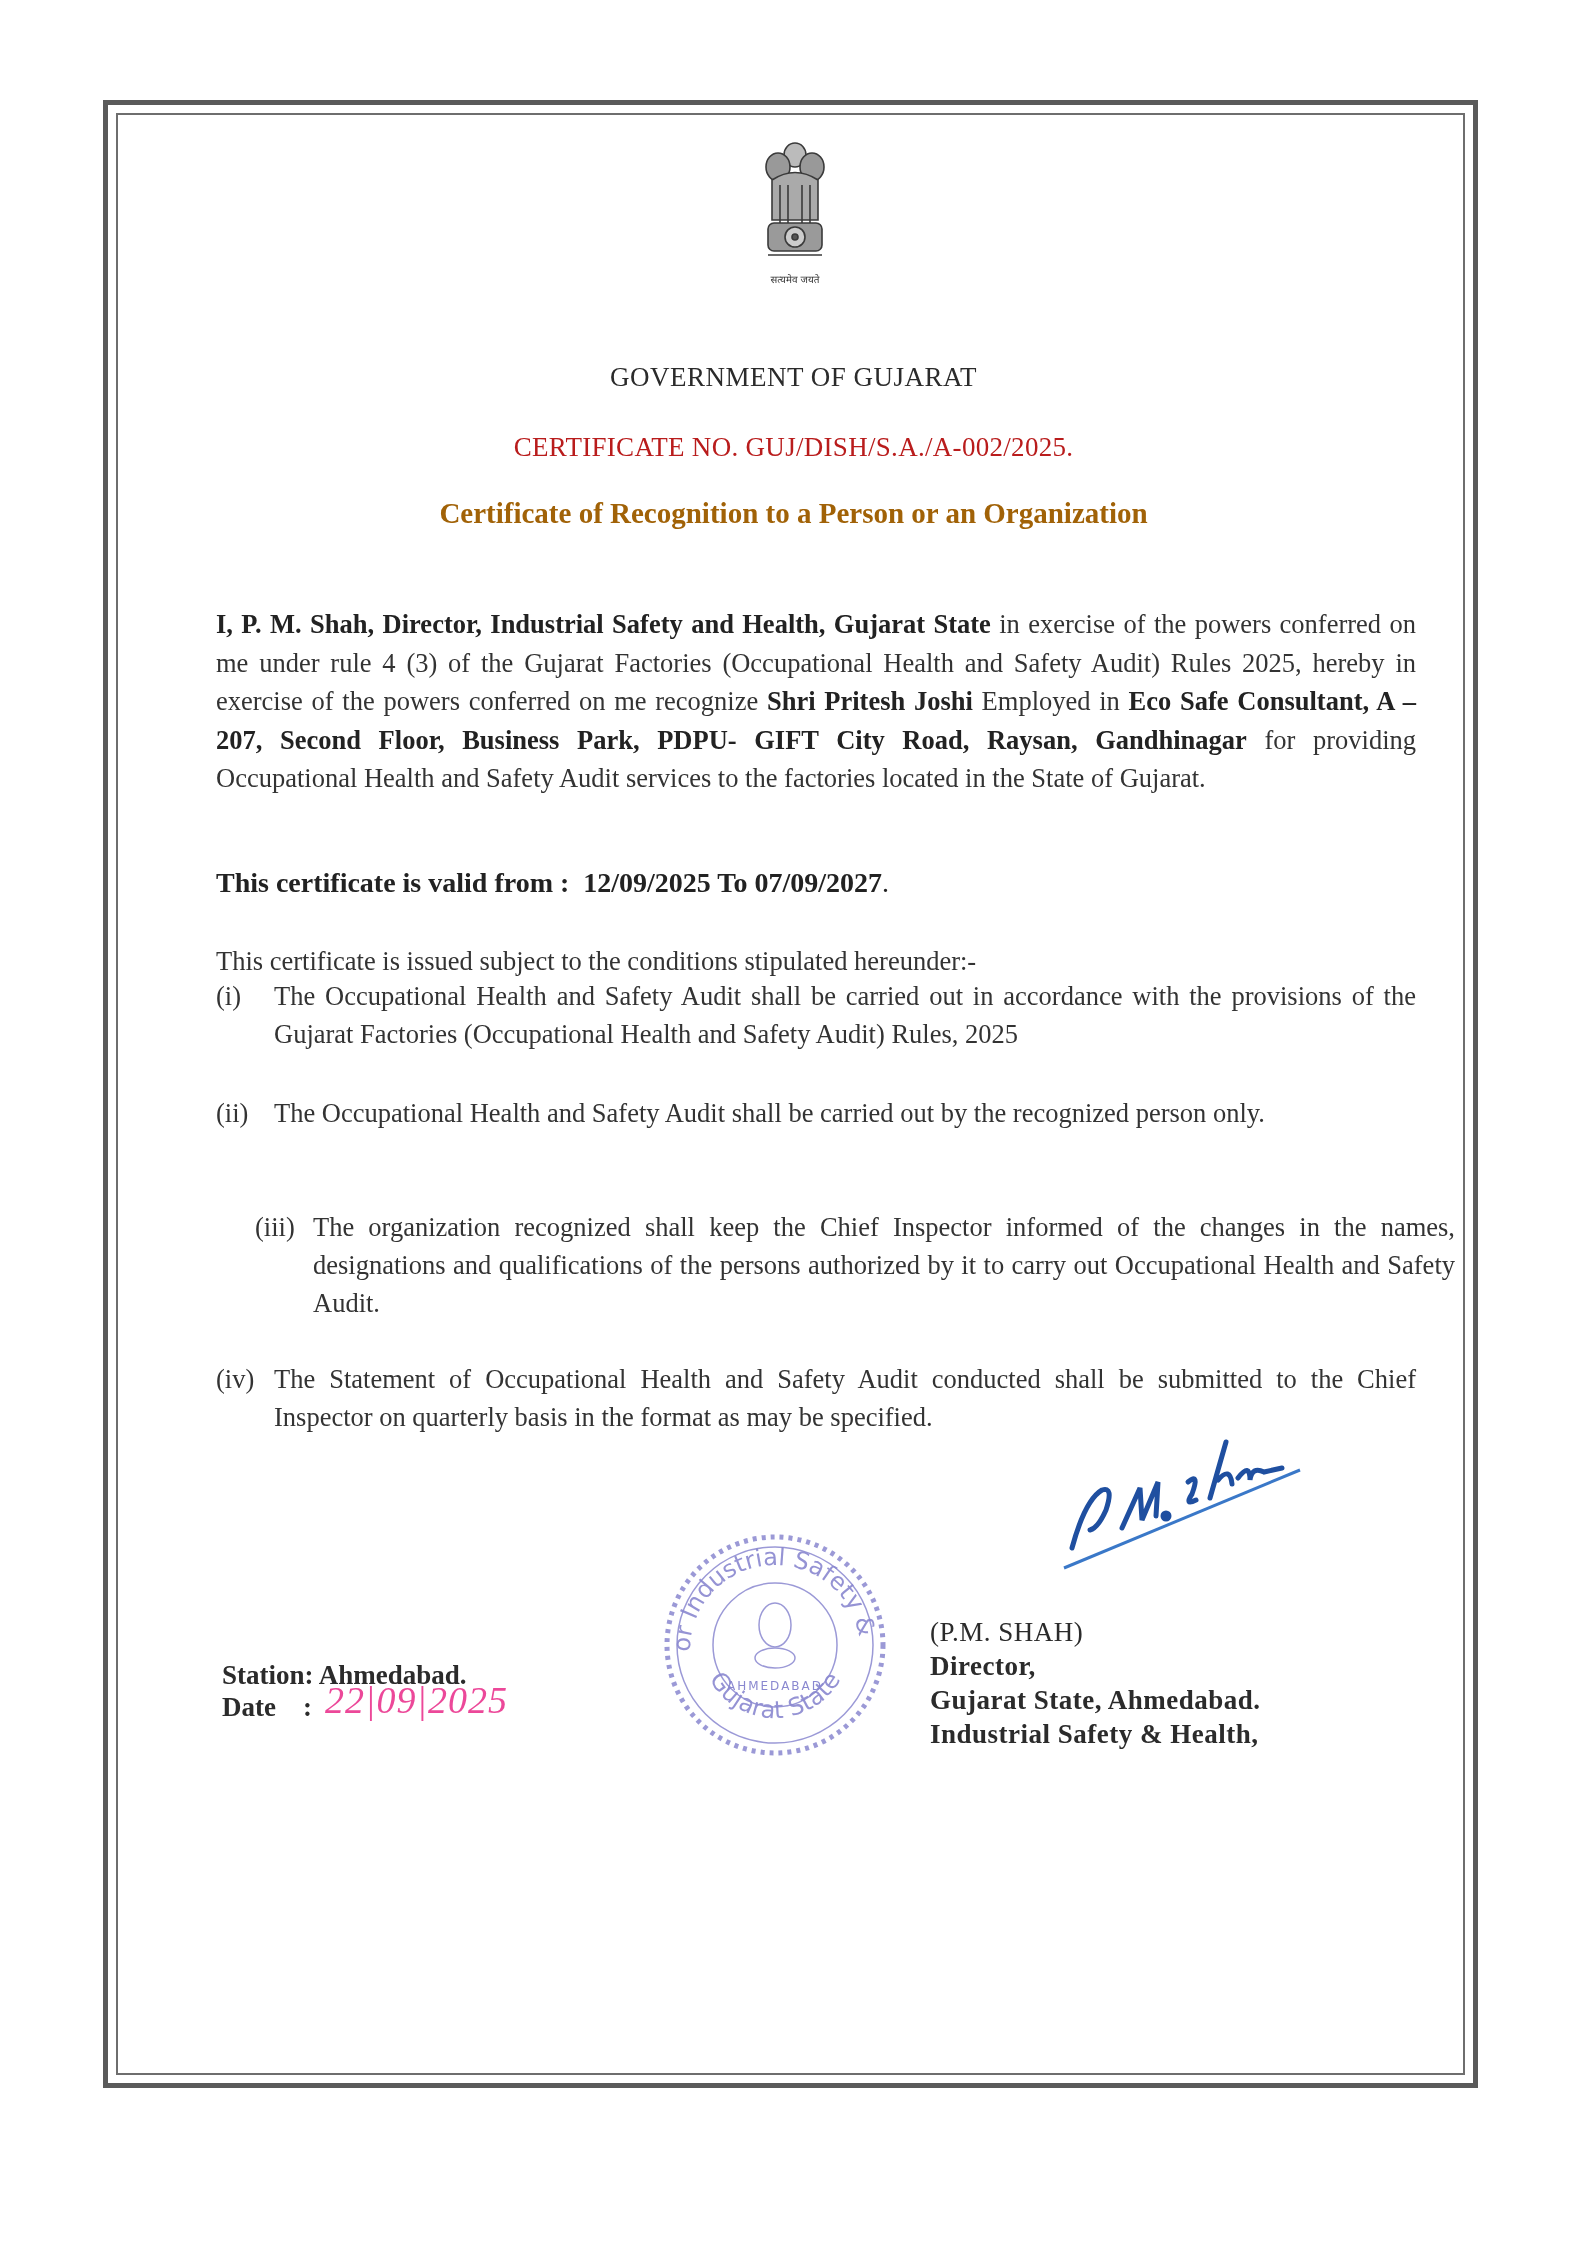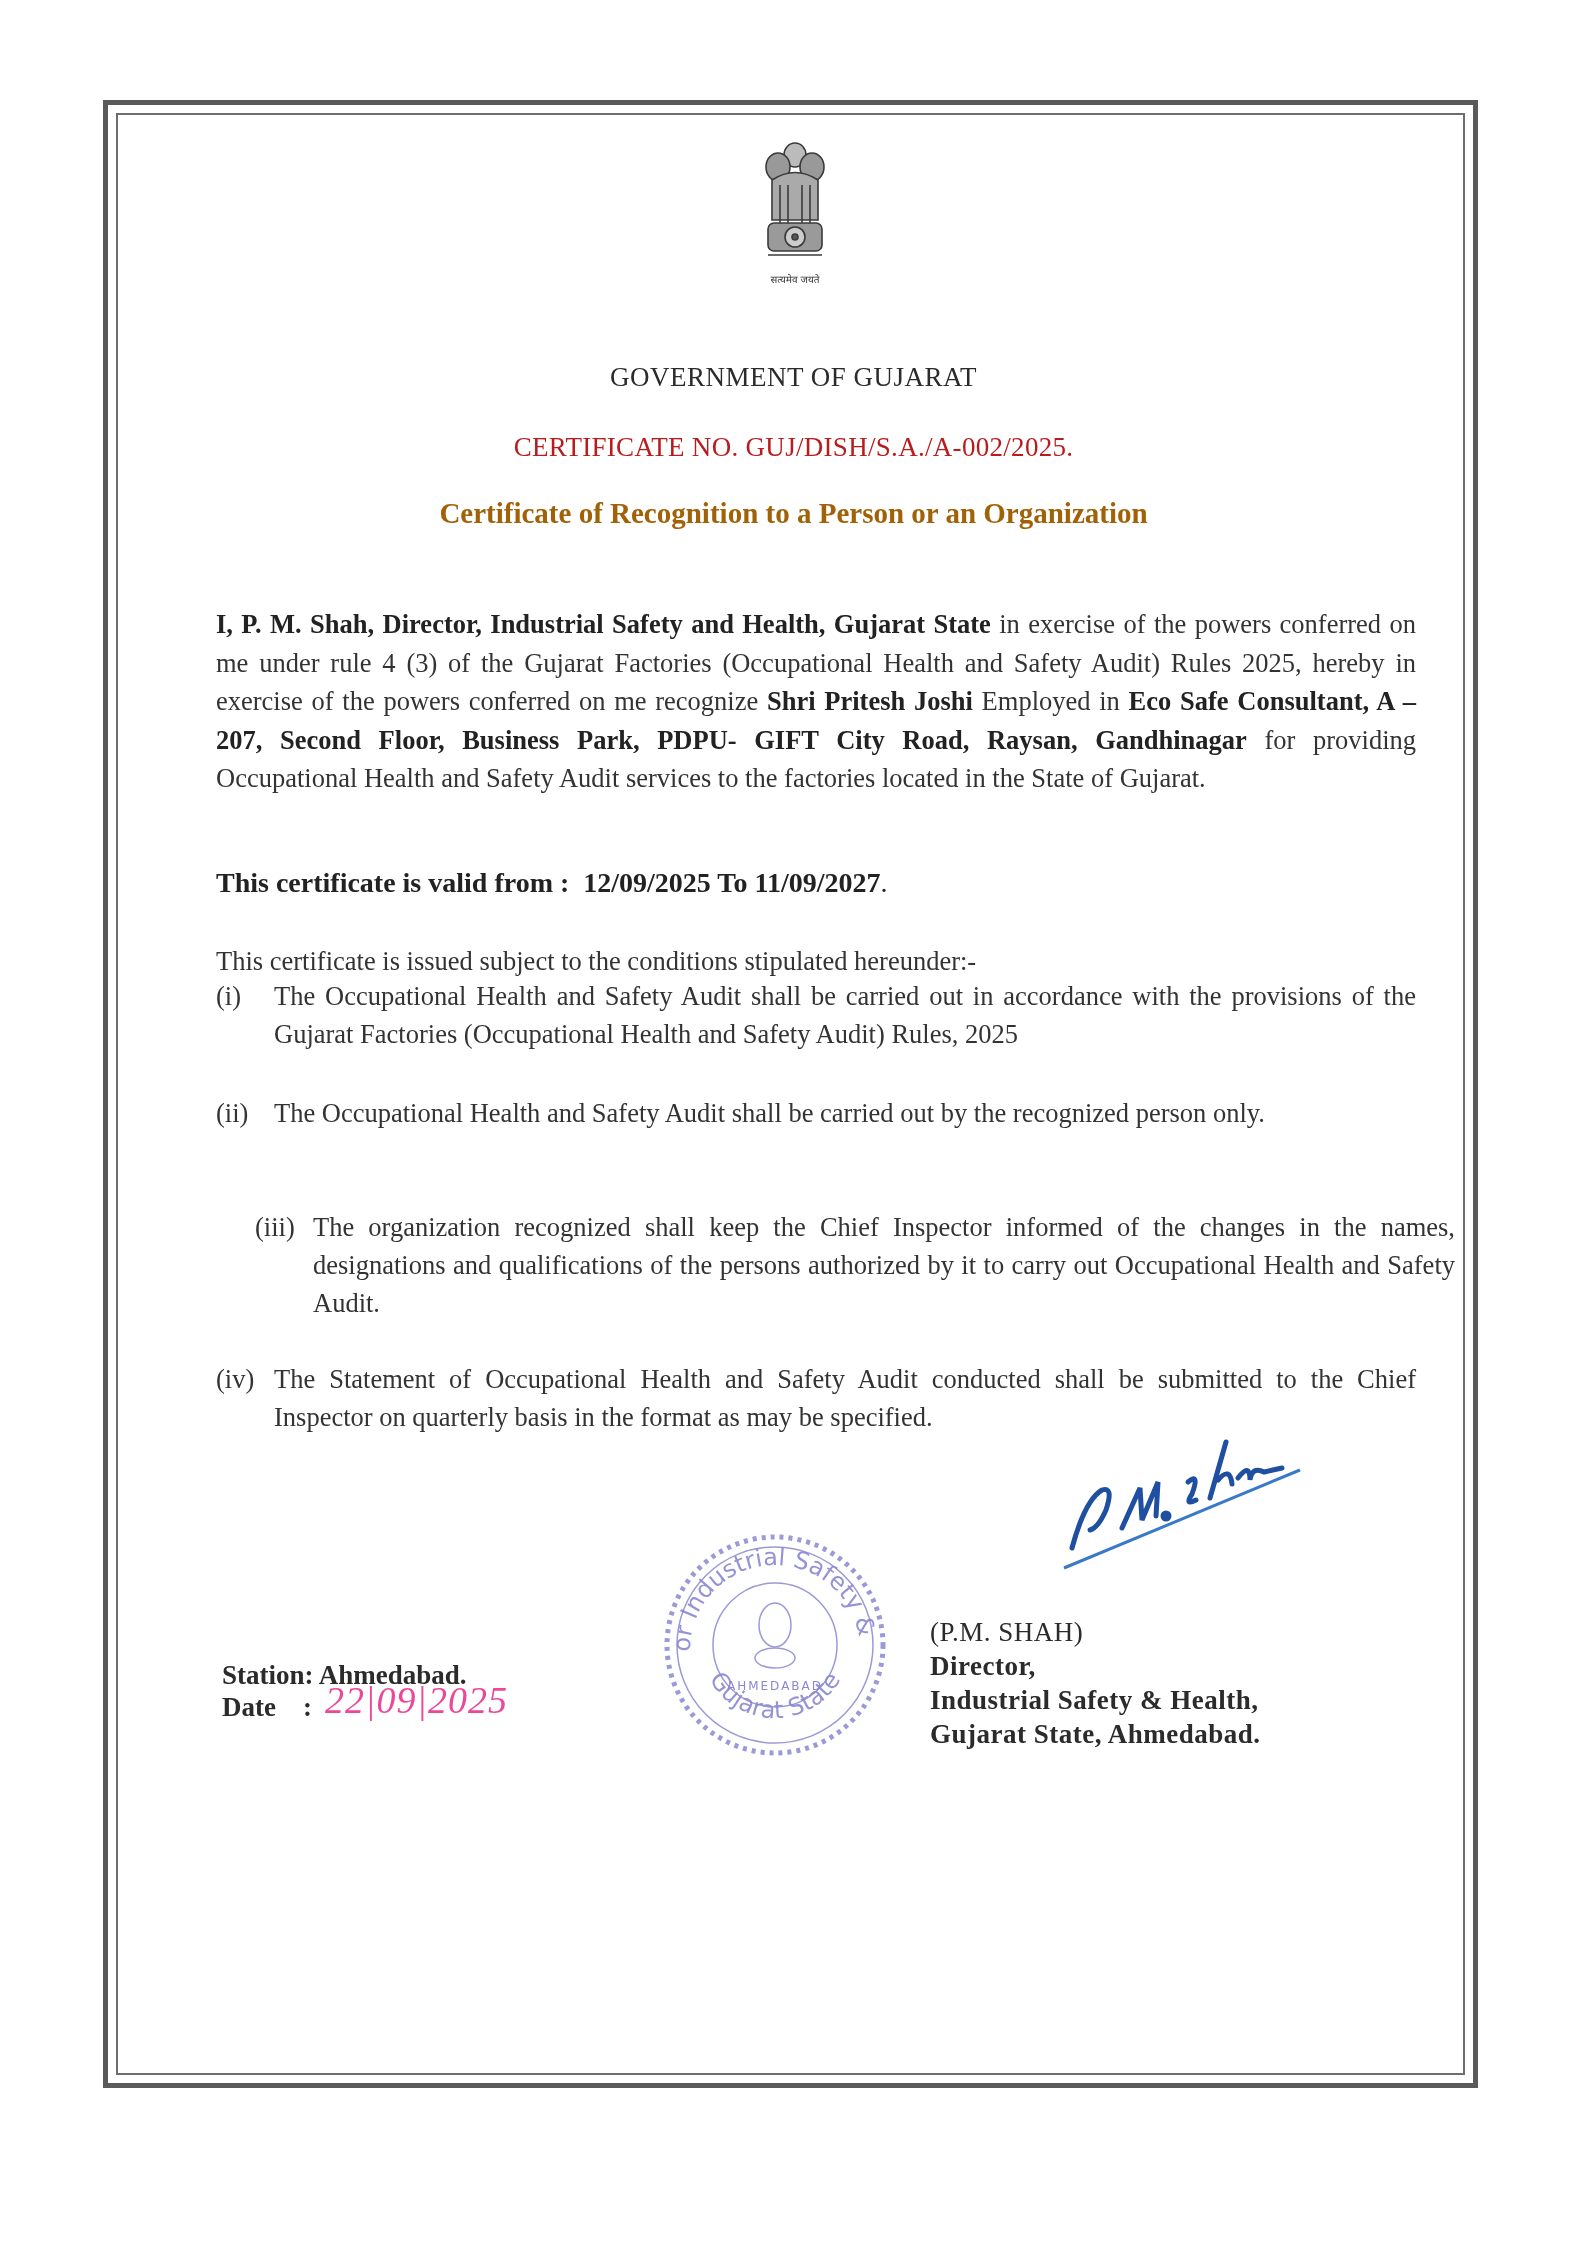--- a/index.html
+++ b/index.html
@@ -63,21 +63,21 @@
   <div>Certificate of Recognition to a Person or an Organization</div>
 </div>
 
 <div class="abs para" style="top:565px;">
   <b>I, P. M. Shah, Director, Industrial Safety and Health, Gujarat State</b><span> in exercise of the powers conferred on me under rule 4 (3) of the Gujarat Factories (Occupational Health and Safety Audit) Rules 2025, hereby in exercise of the powers conferred on me recognize </span><b>Shri Pritesh Joshi</b><span> Employed in </span><b>Eco Safe Consultant, A – 207, Second Floor, Business Park, PDPU- GIFT City Road, Raysan, Gandhinagar</b><span> for providing Occupational Health and Safety Audit services to the factories located in the State of Gujarat.</span>
 </div>
 
 <div class="abs valid">
   <span>This certificate is valid from :</span>&nbsp;&nbsp;<span>12/09/2025</span>
   <span>To</span>
-  <span>11/09/2027</span><span class="dates">.</span>
+  <span>07/09/2027</span><span class="dates">.</span>
 </div>
 
 <div class="abs intro">This certificate is issued subject to the conditions stipulated hereunder:-</div>
 
 <div class="cond" style="top:977px;">
   <span class="num">(i)</span>
   <span class="txt">The Occupational Health and Safety Audit shall be carried out in accordance with the provisions of the Gujarat Factories (Occupational Health and Safety Audit) Rules, 2025</span>
 </div>
 <div class="cond" style="top:1094px;">
   <span class="num">(ii)</span>
@@ -125,15 +125,15 @@
     <path d="M138 62 Q150 52 142 74 Q134 86 146 80"></path>
     <path d="M160 78 L176 22 M168 60 Q180 46 182 64"></path>
     <path d="M188 58 Q200 42 200 60 Q202 46 214 52 L232 48"></path>
   </g>
   <path d="M14 148 L250 50" stroke="#3a78c8" stroke-width="3" fill="none"></path>
 </svg>
 
 <div class="abs sig-block">
   <div class="name">(P.M. SHAH)</div>
   <div>Director,</div>
+  <div>Gujarat State, Ahmedabad.</div>
   <div>Industrial Safety &amp; Health,</div>
-  <div>Gujarat State, Ahmedabad.</div>
 </div>
 
 </body></html>

